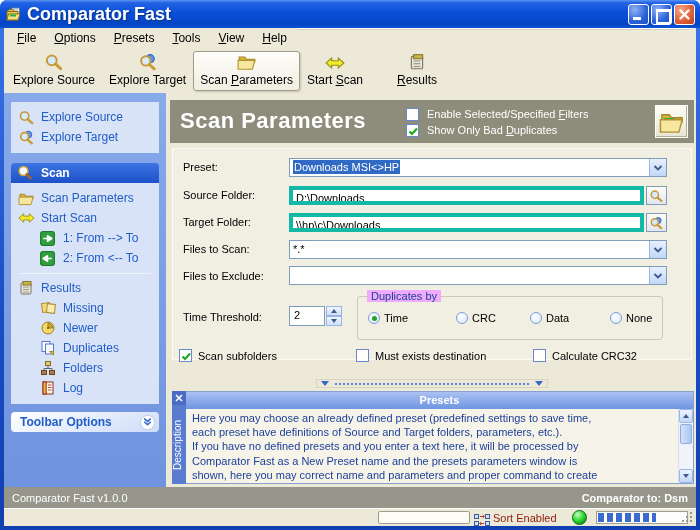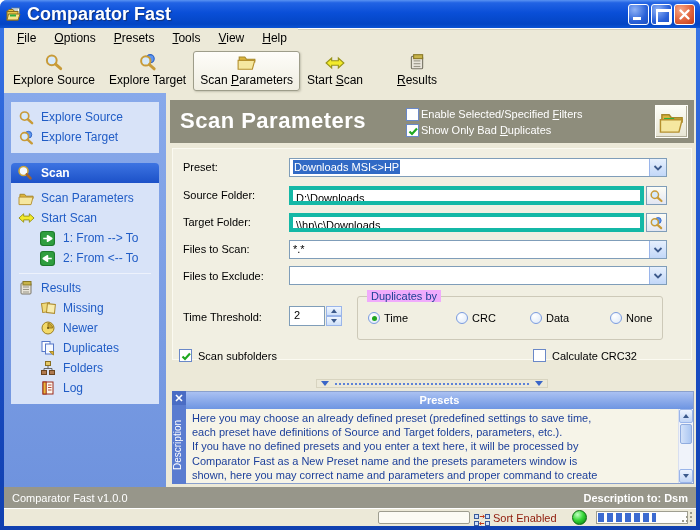--- a/index.html
+++ b/index.html
@@ -48,21 +48,21 @@
   .sb-item { display:flex; align-items:center; gap:5px; height:20px; padding-left:7px; color:#215dc6; font-size:12px; cursor:pointer; white-space:nowrap; }
   .sb-item.ind { padding-left:29px; }
   .sicon { width:18px; height:16px; flex:none; display:flex; align-items:center; }
   .sb-sep { height:1px; background:#b4c7ec; border-bottom:1px solid #edf2fc; margin:5px 8px 4px; }
 
   
   .main { position:absolute; left:166px; top:0; right:2px; height:100%; }
   .main-header { position:absolute; left:0; right:0; top:7px; height:43px; background:#8e8d7c; }
   .mh-title { position:absolute; left:10px; top:8px; font-size:22px; font-weight:bold; color:#fff; letter-spacing:.5px; }
   .mh-checks { position:absolute; left:236px; top:6px; }
-  .mh-check { display:flex; align-items:center; gap:2px; height:16px; color:#fff; font-size:11px; white-space:nowrap; cursor:pointer; }
+  .mh-check { display:flex; align-items:center; gap:8px; height:16px; color:#fff; font-size:11px; white-space:nowrap; cursor:pointer; }
   .mh-folderbtn { position:absolute; right:6px; top:5px; width:33px; height:33px; cursor:pointer;
     background:linear-gradient(180deg,#fdfdf6,#e7e5d4); border:1px solid #fffef8; box-shadow:inset -1px -1px 0 #b0ad98;
     display:flex; align-items:center; justify-content:center; }
 
   .cb { width:13px; height:13px; background:#fff; border:1px solid #6a88c8; flex:none; position:relative; cursor:pointer; }
   .cb svg { position:absolute; left:0; top:0; }
 
   
   .form-panel { position:absolute; left:2px; right:2px; top:55px; height:212px; background:#f1efe2; border:1px solid #fbfaf1; }
   .flabel { position:absolute; left:10px; font-size:11px; color:#000; white-space:nowrap; }
@@ -352,20 +352,29 @@
                   <rect x="3" y="2" width="3.2" height="12" fill="#e8b83a" stroke="#9a2a1a"></rect>
                   <line x1="8" y1="5" x2="11.5" y2="5" stroke="#b84a3a"></line>
                   <line x1="8" y1="7.5" x2="11.5" y2="7.5" stroke="#b84a3a"></line>
                   <line x1="8" y1="10" x2="11.5" y2="10" stroke="#b84a3a"></line>
                 </svg>
             </span>
             <span>Log</span>
           </div>
         </div>
 
+        <div class="group-header alone">
+          <span style="margin-left:4px;">Toolbar Options</span>
+          <span class="chev">
+            <svg width="17" height="17" viewBox="0 0 18 18" style="transform:rotate(180deg)">
+                <circle cx="9" cy="9" r="7.5" fill="#fff" stroke="#b8c8ea"></circle>
+                <path d="M5.5 9.8 L9 6.8 L12.5 9.8 M5.5 13.2 L9 10.2 L12.5 13.2" fill="none" stroke="#3a6ad4" stroke-width="1.7"></path>
+              </svg>
+          </span>
+        </div>
       </div>
 
       <div class="main">
 
         <div class="main-header">
           <div class="mh-title">Scan Parameters</div>
           <div class="mh-checks">
             <label class="mh-check">
               <span class="cb" data-checked="false">
                 
@@ -487,20 +496,26 @@
           </div>
 
           <label class="cb-item" style="left:6px">
             <span class="cb" data-checked="true">
               <svg width="13" height="13" viewBox="0 0 13 13">
                   <path d="M2.5 6.5 L5 9 L10 3.5" stroke="#1fa81f" stroke-width="2.2" fill="none"></path>
                 </svg>
             </span>
             <span>Scan subfolders</span>
           </label>
+          <label class="cb-item" style="left:183px">
+            <span class="cb" data-checked="false">
+              
+            </span>
+            <span>Must exists destination</span>
+          </label>
           <label class="cb-item" style="left:360px">
             <span class="cb" data-checked="false">
               
             </span>
             <span>Calculate CRC32</span>
           </label>
         </div>
 
         <div class="splitter">
           <div class="split-handle">
@@ -537,21 +552,21 @@
                   </span>
               </div>
             </div>
           </div>
         </div>
       </div>
     </div>
 
     <div class="statusbar">
       <span>Comparator Fast v1.0.0</span>
-      <span class="sb-right">Description to: Dsm</span>
+      <span class="sb-right">Comparator to: Dsm</span>
     </div>
 
     <div class="bottombar">
       <div class="sunken"></div>
       <span class="sorticon">
         <svg width="16" height="12" viewBox="0 0 16 12">
             <rect x="0.5" y="0.5" width="4" height="4" fill="#cfe0fa" stroke="#3a5a9a"></rect>
             <rect x="11.5" y="0.5" width="4" height="4" fill="#cfe0fa" stroke="#3a5a9a"></rect>
             <path d="M5.8 2.5 h4.4 M8.8 1 L10.4 2.5 L8.8 4" stroke="#c23a1a" fill="none"></path>
             <rect x="0.5" y="7.5" width="4" height="4" fill="#cfe0fa" stroke="#3a5a9a"></rect>

